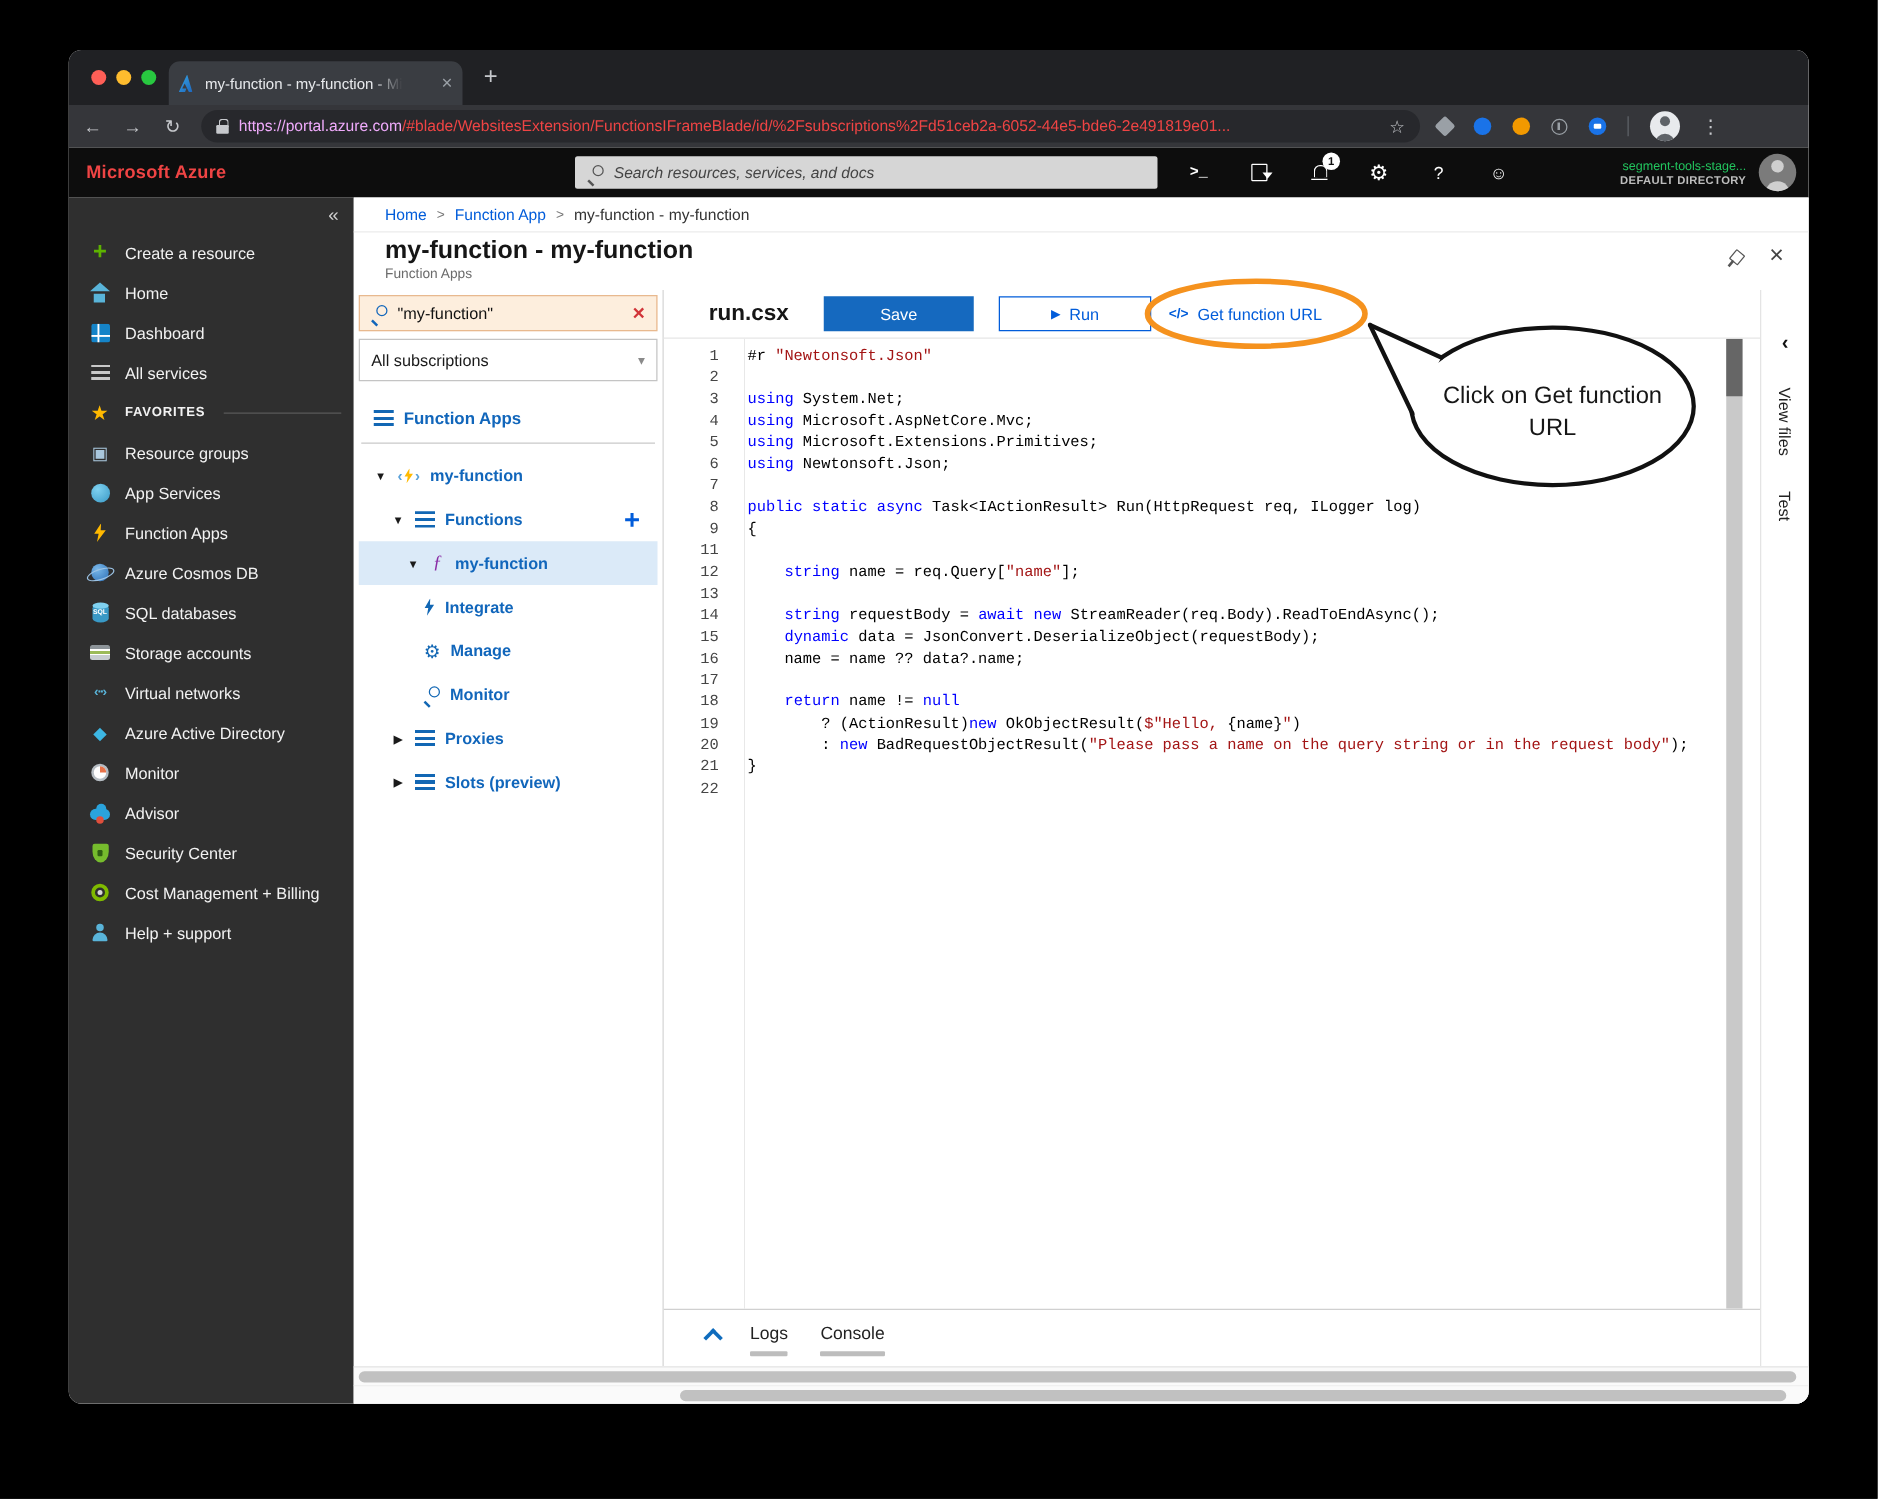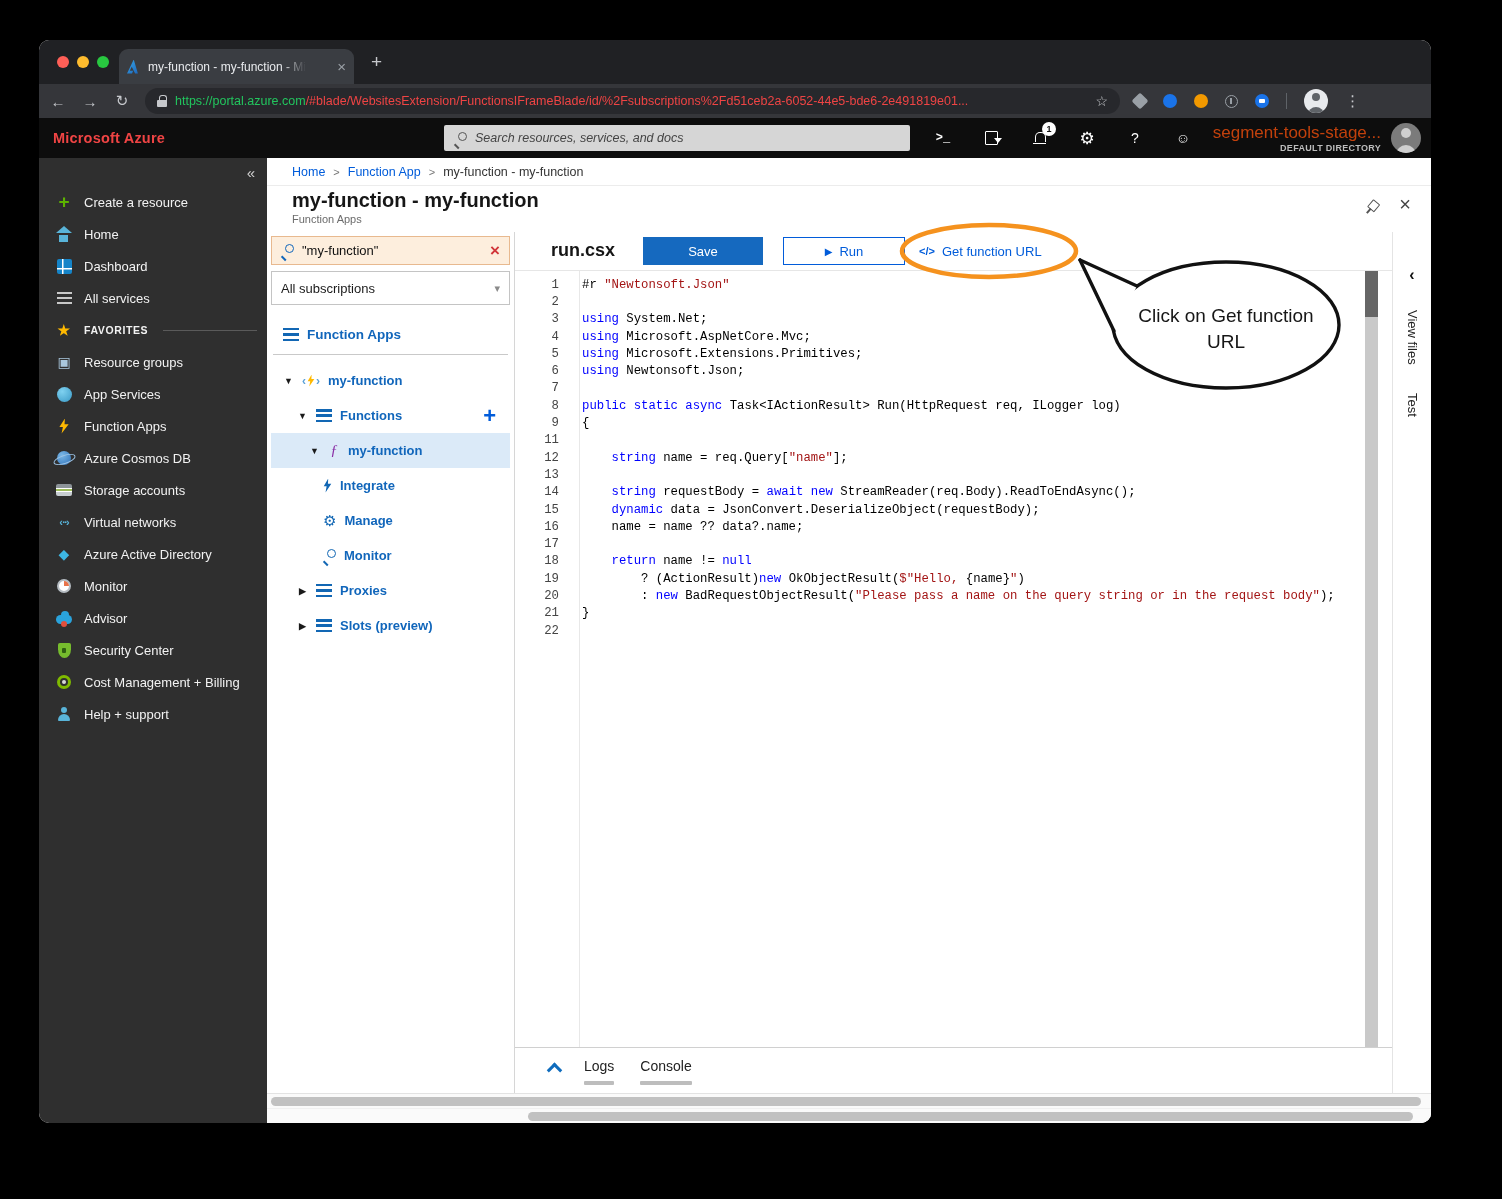--- a/index.html
+++ b/index.html
@@ -1,38 +1,38 @@
 <!DOCTYPE html>
 <html><head>
 <meta charset="utf-8">
 <style>
 *{box-sizing:border-box;margin:0;padding:0}
 html,body{width:1502px;height:1199px;background:#000;overflow:hidden;font-family:"Liberation Sans",sans-serif}
-.window{position:absolute;left:39px;top:40px;width:1392px;height:1083px;border-radius:10px;overflow:hidden;background:#fff;display:flex;flex-direction:column}
+.window{position:absolute;left:55px;top:40px;width:1392px;height:1083px;border-radius:10px;overflow:hidden;background:#fff;display:flex;flex-direction:column}
 
 
 .tabstrip{height:44px;background:#202124;position:relative;flex:none}
 .traffic{position:absolute;left:18px;top:16px;display:flex;gap:8px}
 .tl{width:12px;height:12px;border-radius:50%}
 .tl.r{background:#ff5f57}.tl.y{background:#febc2e}.tl.g{background:#28c840}
 .tab{position:absolute;left:80px;top:9px;width:235px;height:35px;background:#3a3d42;border-radius:9px 9px 0 0;display:flex;align-items:center;padding:0 8px;gap:7px}
 .favicon{width:14px;height:14px;background:linear-gradient(135deg,#35a5e5,#1b5fb8);clip-path:polygon(48% 0,78% 100%,58% 100%,34% 52%,20% 80%,44% 80%,36% 100%,0 100%);flex:none}
 .tab-title{color:#e8eaed;font-size:12px;white-space:nowrap;overflow:hidden;max-width:178px;-webkit-mask-image:linear-gradient(90deg,#000 85%,transparent)}
 .tab-close{color:#9aa0a6;font-size:15px;margin-left:auto}
 .newtab{position:absolute;left:332px;top:12px;color:#c6c8cc;font-size:19px;line-height:19px}
 
 
 .urlbar{height:34px;background:#35363a;display:flex;align-items:center;padding:0 10px;gap:14px;flex:none}
 .nav-ic{color:#c6c8cc;font-size:15px;width:18px;text-align:center;flex:none}
 .omnibox{flex:1;height:26px;background:#27282c;border-radius:13px;display:flex;align-items:center;padding:0 12px;gap:8px;max-width:975px}
 .lock{position:relative;width:10px;height:12px;flex:none}
 .lock::before{content:"";position:absolute;top:0;left:2px;width:6px;height:6px;border:1.5px solid #c6c8cc;border-bottom:none;border-radius:3px 3px 0 0}
 .lock::after{content:"";position:absolute;bottom:0;left:0;width:10px;height:7px;background:#c6c8cc;border-radius:1px}
 .url{font-size:12.5px;white-space:nowrap;overflow:hidden}
-.url .dom{color:#22c55e}.url .path{color:#ef4444}
+.url .dom{color:#f0abfc}.url .path{color:#ef4444}
 .star{color:#c6c8cc;font-size:14px;margin-left:auto}
 .extrow{display:flex;align-items:center;gap:17px}
 .x-diamond{width:12px;height:12px;background:#9aa0a6;transform:rotate(45deg);border-radius:2px}
 .x-bluecirc{width:14px;height:14px;border-radius:50%;background:#1a73e8}
 .x-orange{width:14px;height:14px;border-radius:50%;background:#f29900}
 .x-info{width:13px;height:13px;border:1.5px solid #9aa0a6;border-radius:50%;position:relative}
 .x-info::after{content:"";position:absolute;left:4px;top:2px;width:1.6px;height:6px;background:#9aa0a6}
 .x-cam{width:14px;height:14px;border-radius:50%;background:#1a73e8;position:relative}
 .x-cam::after{content:"";position:absolute;left:4px;top:5px;width:6px;height:4px;background:#fff;border-radius:1px}
 .x-sep{width:1px;height:16px;background:#5f6368}
@@ -53,21 +53,21 @@
 .azi{color:#fff;display:flex;align-items:center;justify-content:center;min-width:18px;height:20px;font-size:14px;position:relative}
 .shell{font-family:"Liberation Mono",monospace;font-weight:700;font-size:12px}
 .dirfilter{position:relative;width:13px;height:14px;border:1.5px solid #fff;border-radius:1px}
 .dirfilter::after{content:"";position:absolute;right:-5px;bottom:-3px;border:4px solid transparent;border-top:5px solid #fff}
 .bell{position:relative;width:13px;height:14px}
 .bell::before{content:"";position:absolute;top:1px;left:2px;width:9px;height:9px;border:1.5px solid #fff;border-bottom:none;border-radius:5px 5px 0 0}
 .bell::after{content:"";position:absolute;bottom:1px;left:0;width:13px;height:1.5px;background:#fff}
 .badge{position:absolute;top:-6px;right:-8px;width:14px;height:14px;border-radius:50%;background:#fff;color:#111;font-size:9px;font-weight:700;display:flex;align-items:center;justify-content:center}
 .gear{font-size:17px}
 .account{position:absolute;right:50px;text-align:right}
-.acct-name{color:#c2410c;font-size:17px}
+.acct-name{color:#22c55e;font-size:10px}
 .acct-dir{color:#bdbdbd;font-size:9px;font-weight:700;letter-spacing:.3px}
 .az-avatar{position:absolute;right:10px;width:30px;height:30px;border-radius:50%;background:#7b7b7b;overflow:hidden}
 .az-avatar::before{content:"";position:absolute;top:5px;left:10px;width:10px;height:10px;border-radius:50%;background:#cfcfcf}
 .az-avatar::after{content:"";position:absolute;bottom:-4px;left:5px;width:20px;height:12px;border-radius:10px 10px 0 0;background:#cfcfcf}
 
 
 .appbody{flex:1;display:flex;min-height:0}
 .sidebar{width:228px;background:#2f2f2f;flex:none;color:#f2f2f2;padding-top:2px}
 .collapse-row{height:26px;text-align:right;padding-right:12px;color:#cfcfcf;font-size:15px;line-height:26px}
 .sb-row{height:32px;display:flex;align-items:center;padding:0 10px 0 16px;gap:11px;font-size:13px;cursor:default}
@@ -298,20 +298,28 @@
             <span class="sb-label">Function Apps</span>
           </div>
           <div class="sb-row">
             <span class="ic">
               <span class="i-planet"></span>
             </span>
             <span class="sb-label">Azure Cosmos DB</span>
           </div>
           <div class="sb-row">
             <span class="ic">
+              <span class="i-db">
+                <span>SQL</span>
+              </span>
+            </span>
+            <span class="sb-label">SQL databases</span>
+          </div>
+          <div class="sb-row">
+            <span class="ic">
               <span class="i-storage"></span>
             </span>
             <span class="sb-label">Storage accounts</span>
           </div>
           <div class="sb-row">
             <span class="ic">
               <span class="i-vnet">‹∙∙›</span>
             </span>
             <span class="sb-label">Virtual networks</span>
           </div>

